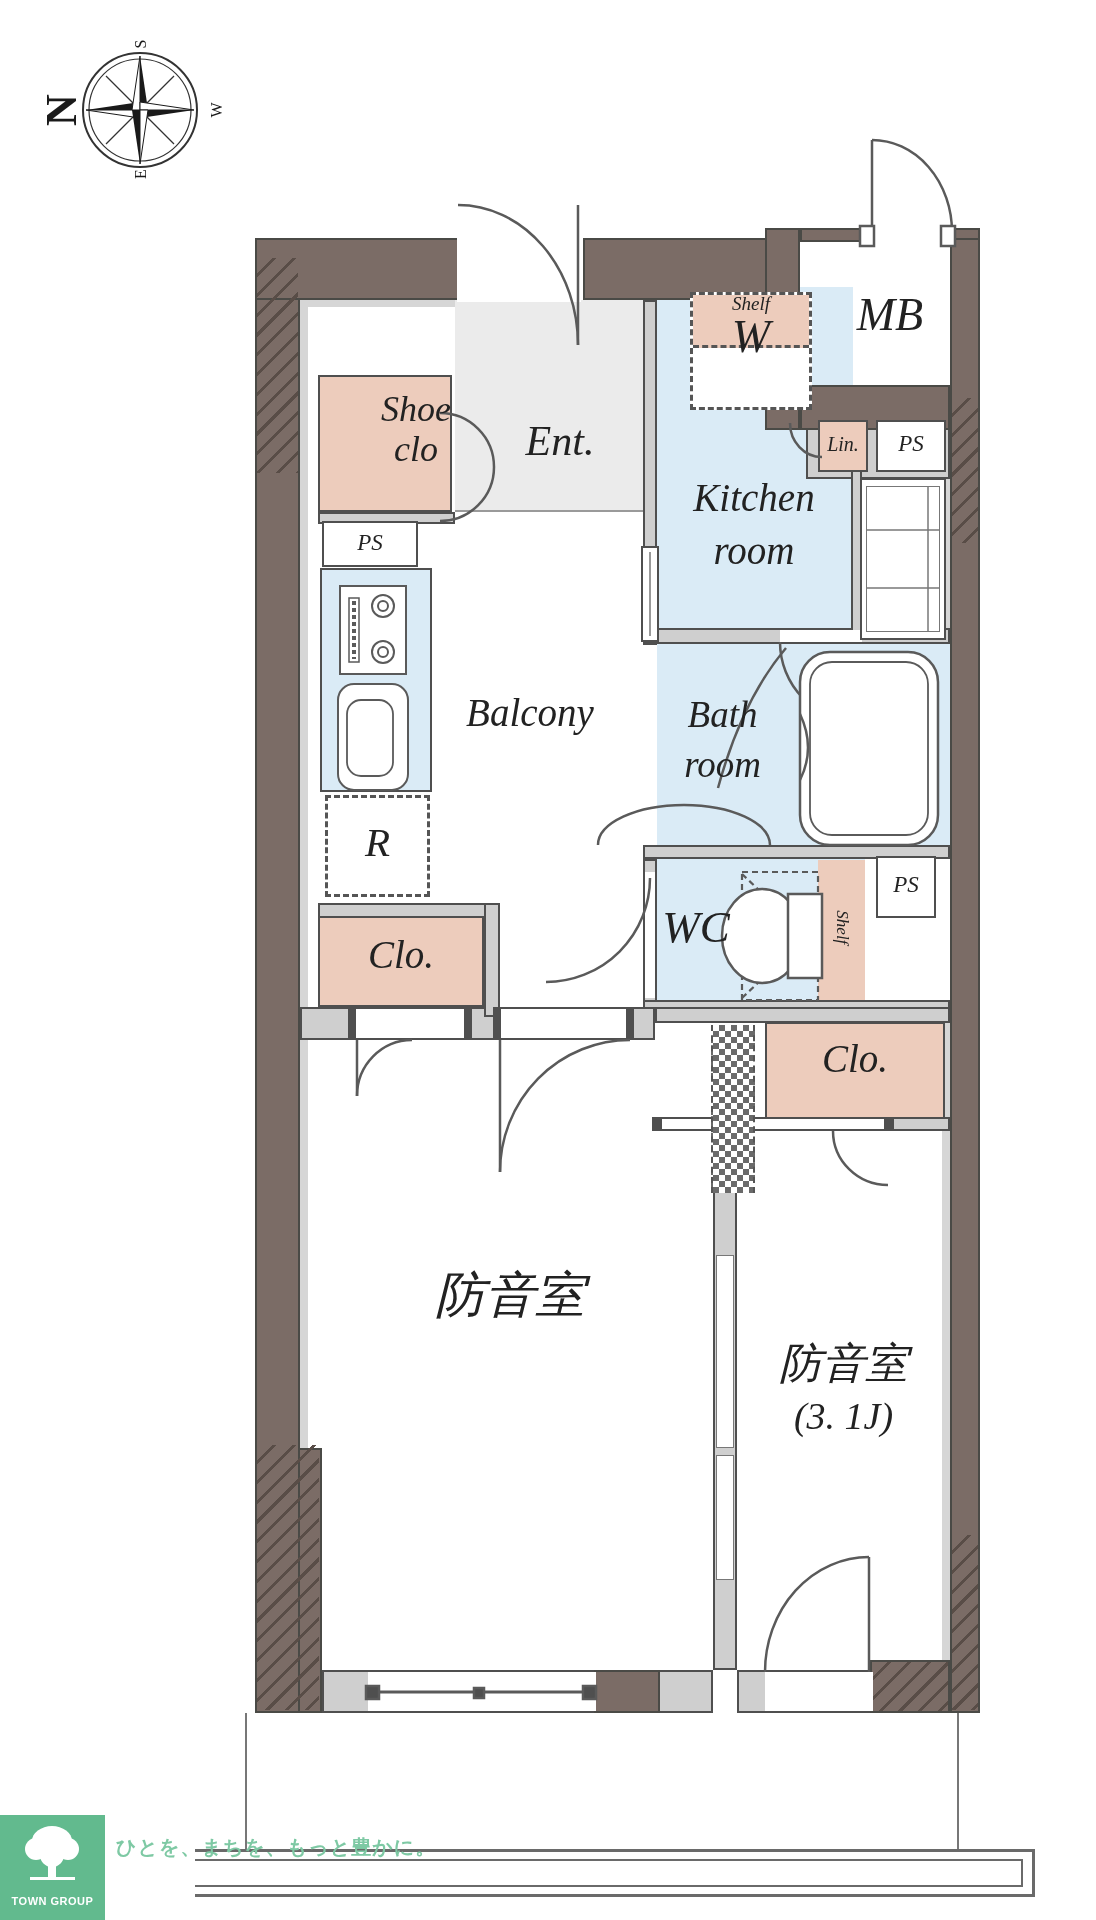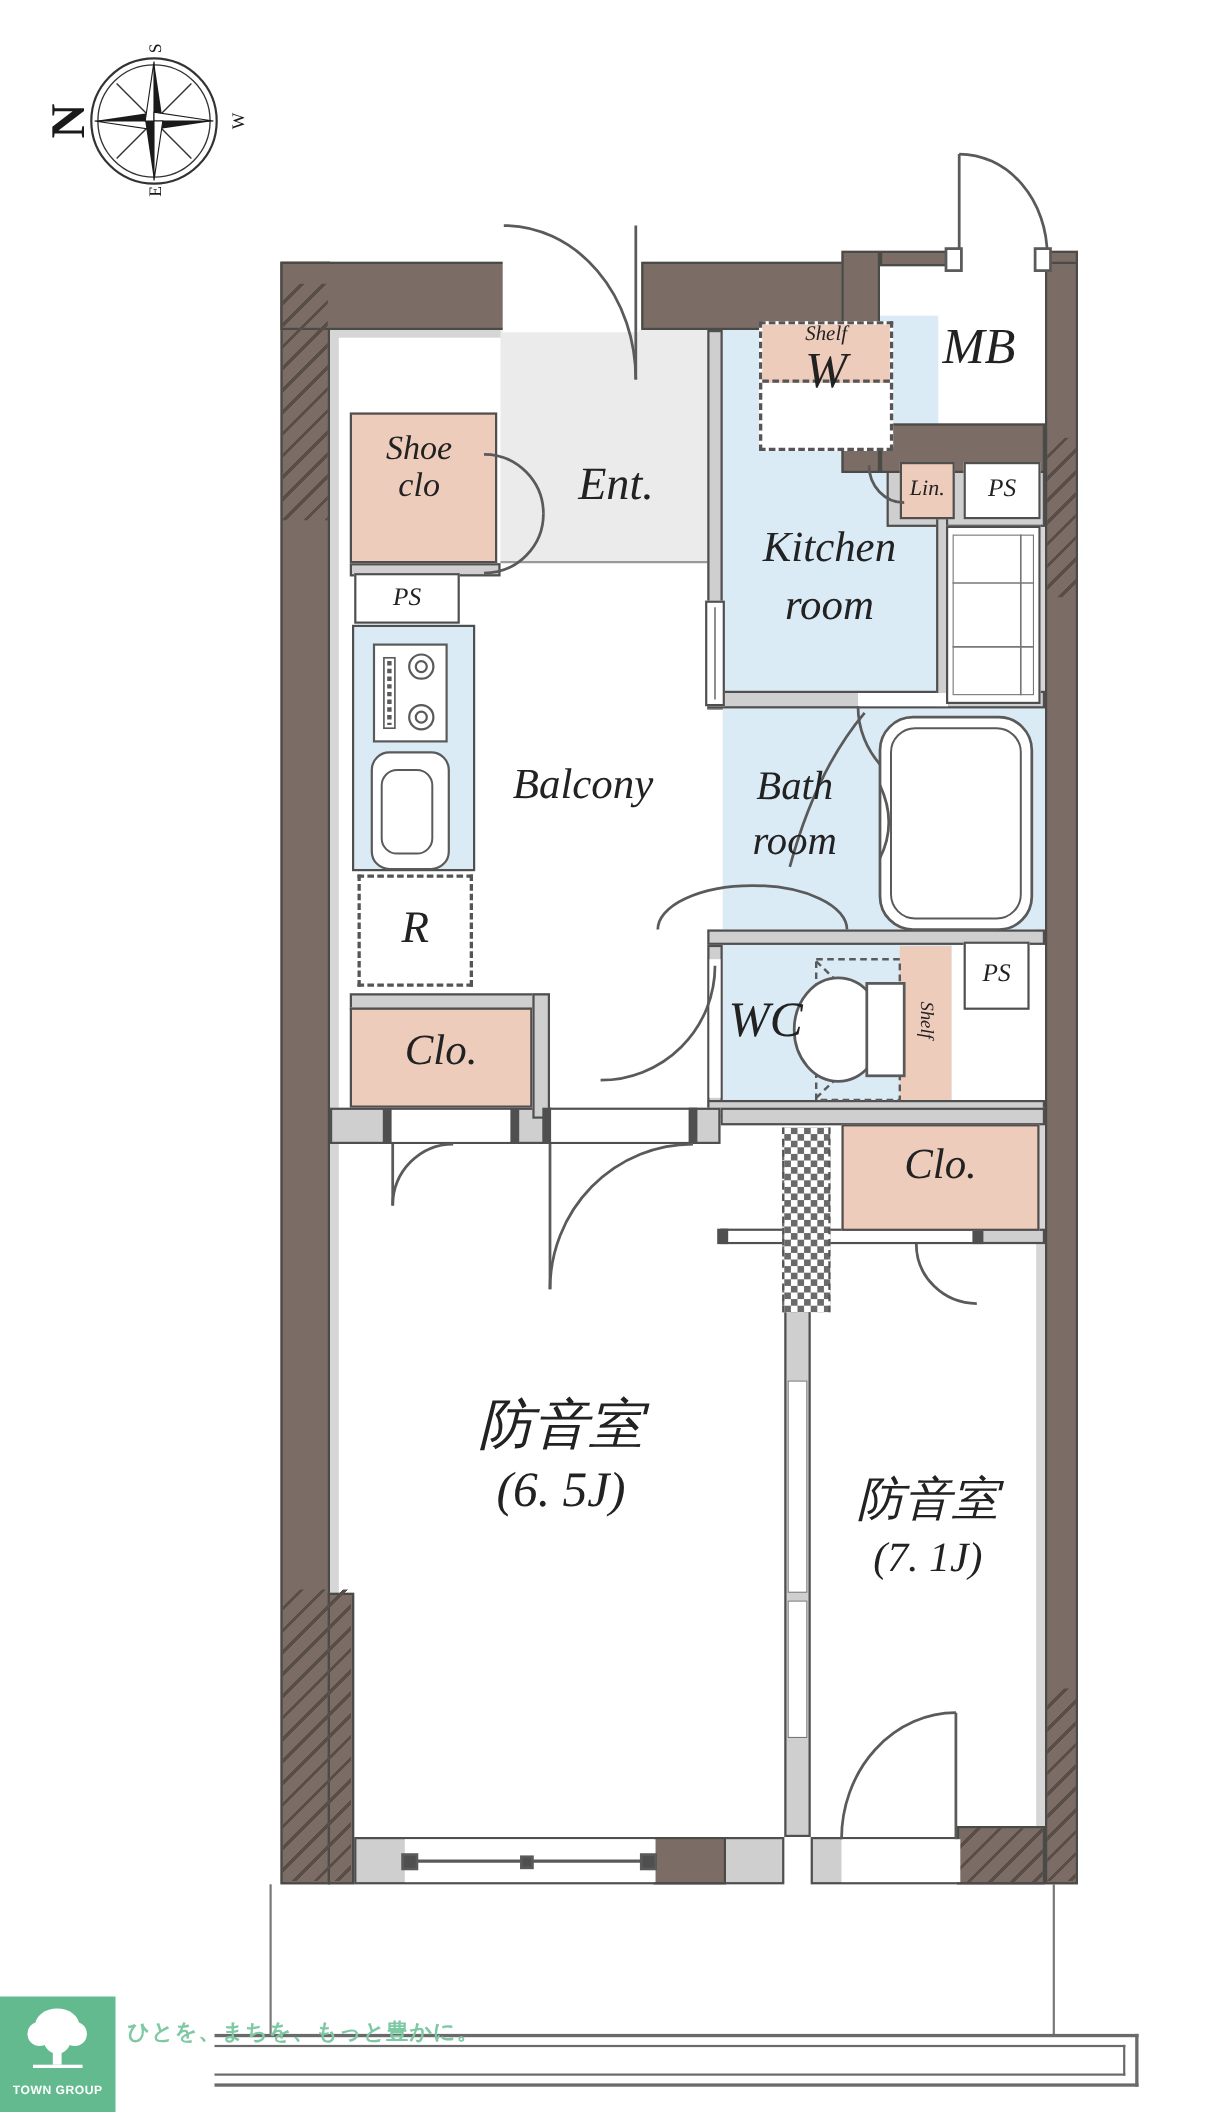--- a/index.html
+++ b/index.html
@@ -212,21 +212,21 @@
       <g stroke="#777" stroke-width="2">
         <line x1="246" y1="1713" x2="246" y2="1849"></line>
         <line x1="958" y1="1713" x2="958" y2="1849"></line>
       </g>
     </g>
   </svg>
 
   <div class="abs rail" style="left:195px;top:1849px;width:840px;height:48px;"></div>
   <div class="abs rail2" style="left:195px;top:1859px;width:828px;height:28px;"></div>
 
-  <div class="abs lbl" style="left:300px;top:390px;width:162px;font-size:31px;">
+  <div class="abs lbl" style="left:335px;top:390px;width:162px;font-size:36px;">
     <span style="display:block">Shoe</span>
     <span style="display:block">clo</span>
   </div>
   <div class="abs lbl" style="left:470px;top:418px;width:180px;font-size:42px;">Ent.</div>
   <div class="abs lbl" style="left:655px;top:472px;width:198px;font-size:39px;line-height:1.35;">
     <span style="display:block">Kitchen</span>
     <span style="display:block">room</span>
   </div>
   <div class="abs lbl" style="left:815px;top:290px;width:150px;font-size:46px;">MB</div>
   <div class="abs lbl" style="left:818px;top:433px;width:50px;font-size:20px;">Lin.</div>
@@ -239,23 +239,22 @@
   <div class="abs lbl" style="left:650px;top:690px;width:145px;font-size:37px;line-height:1.35;">
     <span style="display:block">Bath</span>
     <span style="display:block">room</span>
   </div>
   <div class="abs lbl" style="left:653px;top:903px;width:86px;font-size:45px;">WC</div>
   <div class="abs lbl" style="left:811px;top:918px;width:62px;font-size:17px;transform:rotate(90deg);">Shelf</div>
   <div class="abs lbl" style="left:325px;top:820px;width:105px;font-size:41px;">R</div>
   <div class="abs lbl" style="left:318px;top:934px;width:166px;font-size:39px;">Clo.</div>
   <div class="abs lbl" style="left:765px;top:1038px;width:180px;font-size:39px;">Clo.</div>
   <div class="abs lbl" style="left:370px;top:1268px;width:280px;font-size:50px;">防音室</div>
-  <div class="abs lbl" style="left:370px;top:1330px;width:280px;font-size:45px;">(6. 5J)</div>
   <div class="abs lbl" style="left:737px;top:1340px;width:213px;font-size:43px;">防音室</div>
-  <div class="abs lbl" style="left:737px;top:1396px;width:213px;font-size:38px;">(7. 1J)</div>
+  <div class="abs lbl" style="left:737px;top:1396px;width:213px;font-size:38px;">(3. 1J)</div>
 
   <div class="abs sans" style="left:116px;top:1834px;width:420px;font-size:20px;font-weight:bold;color:#7ec9a4;letter-spacing:1px;">ひとを、まちを、もっと豊かに。</div>
   <div class="abs" style="left:0px;top:1815px;width:105px;height:105px;background:#62ba8e;">
     <svg width="105" height="78" viewBox="0 0 105 78">
       <g fill="#fff">
         <ellipse cx="52" cy="26" rx="20" ry="15"></ellipse>
         <circle cx="36" cy="34" r="11"></circle>
         <circle cx="68" cy="34" r="11"></circle>
         <circle cx="52" cy="40" r="12"></circle>
         <rect x="48" y="44" width="8" height="18"></rect>

